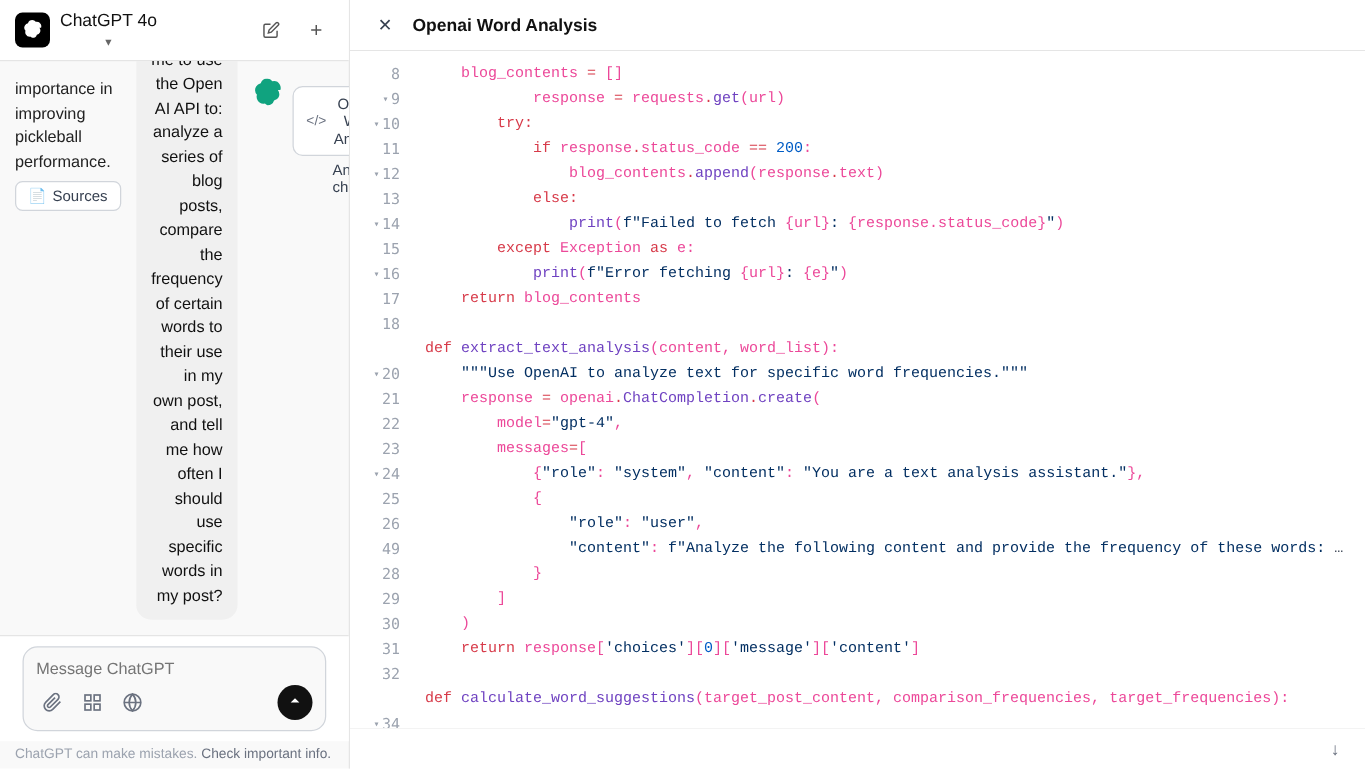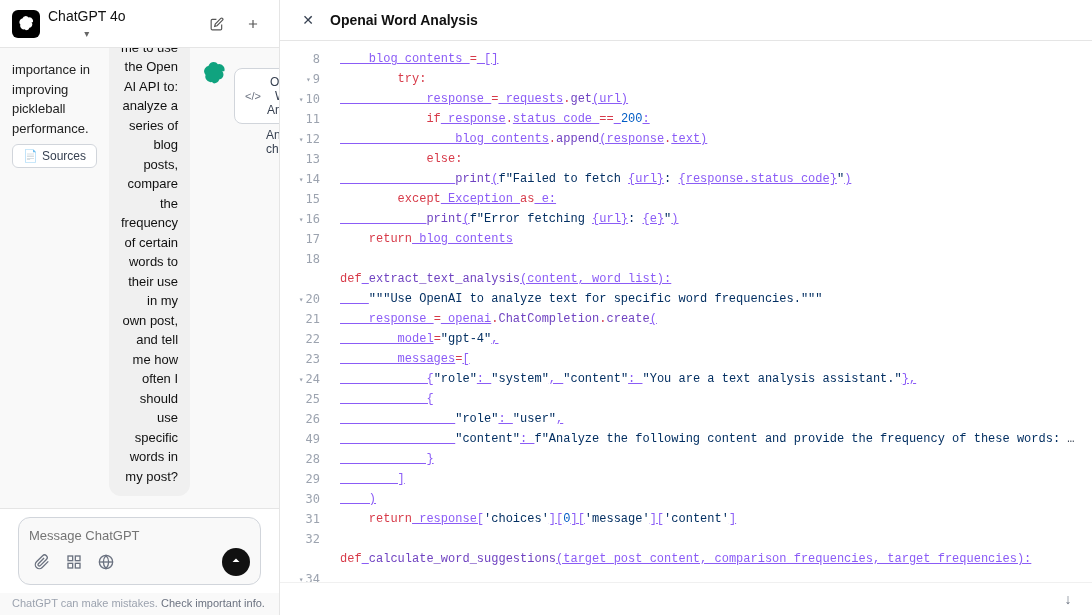--- a/index.html
+++ b/index.html
@@ -320,21 +320,21 @@
       white-space: pre;
       padding: 0 12px;
       line-height: 20px;
       color: #374151;
     }
 
     .kw { color: #d73a49; }        
     .fn { color: #6f42c1; }        
     .str { color: #032f62; }       
     .num { color: #005cc5; }       
-    .var { color: #8b5cf6; text-decoration: underline; }       
+    .var { color: #ec4899; }       
     .op { color: #d73a49; }   
     .cls { color: #6f42c1; }       
 
     .scroll-bottom-indicator {
       display: flex;
       justify-content: flex-end;
       align-items: center;
       padding: 4px 12px;
       border-top: 1px solid #f0f0f0;
     }
@@ -554,22 +554,22 @@
         </div>
       <div class="line-number">
           <span class="fold-btn">▾</span>
           <span>34</span>
         </div>
 
     </div>
 
     <div class="code-content">
       <div class="code-line"><span class="var">    blog_contents </span><span class="op">=</span><span class="var"> []</span></div>
+      <div class="code-line"><span class="var">            response </span><span class="op">=</span><span class="var"> requests</span><span class="op">.</span><span class="fn">get</span><span class="var">(url)</span></div>
       <div class="code-line"><span class="kw">        try:</span></div>
-      <div class="code-line"><span class="var">            response </span><span class="op">=</span><span class="var"> requests</span><span class="op">.</span><span class="fn">get</span><span class="var">(url)</span></div>
       <div class="code-line"><span class="kw">            if</span><span class="var"> response</span><span class="op">.</span><span class="var">status_code </span><span class="op">==</span><span class="var"> </span><span class="num">200</span><span class="var">:</span></div>
       <div class="code-line"><span class="var">                blog_contents</span><span class="op">.</span><span class="fn">append</span><span class="var">(response</span><span class="op">.</span><span class="var">text)</span></div>
       <div class="code-line"><span class="kw">            else:</span></div>
       <div class="code-line"><span class="var">                </span><span class="fn">print</span><span class="var">(</span><span class="str">f"Failed to fetch </span><span class="var">{url}</span><span class="str">: </span><span class="var">{response.status_code}</span><span class="str">"</span><span class="var">)</span></div>
       <div class="code-line"><span class="kw">        except</span><span class="var"> Exception </span><span class="kw">as</span><span class="var"> e:</span></div>
       <div class="code-line"><span class="var">            </span><span class="fn">print</span><span class="var">(</span><span class="str">f"Error fetching </span><span class="var">{url}</span><span class="str">: </span><span class="var">{e}</span><span class="str">"</span><span class="var">)</span></div>
       <div class="code-line"><span class="kw">    return</span><span class="var"> blog_contents</span></div>
       <div class="code-line">&nbsp;</div>
       <div class="code-line"><span class="kw">def</span><span class="var"> </span><span class="fn">extract_text_analysis</span><span class="var">(content, word_list):</span></div>
       <div class="code-line"><span class="var">    </span><span class="str">"""Use OpenAI to analyze text for specific word frequencies."""</span></div>

